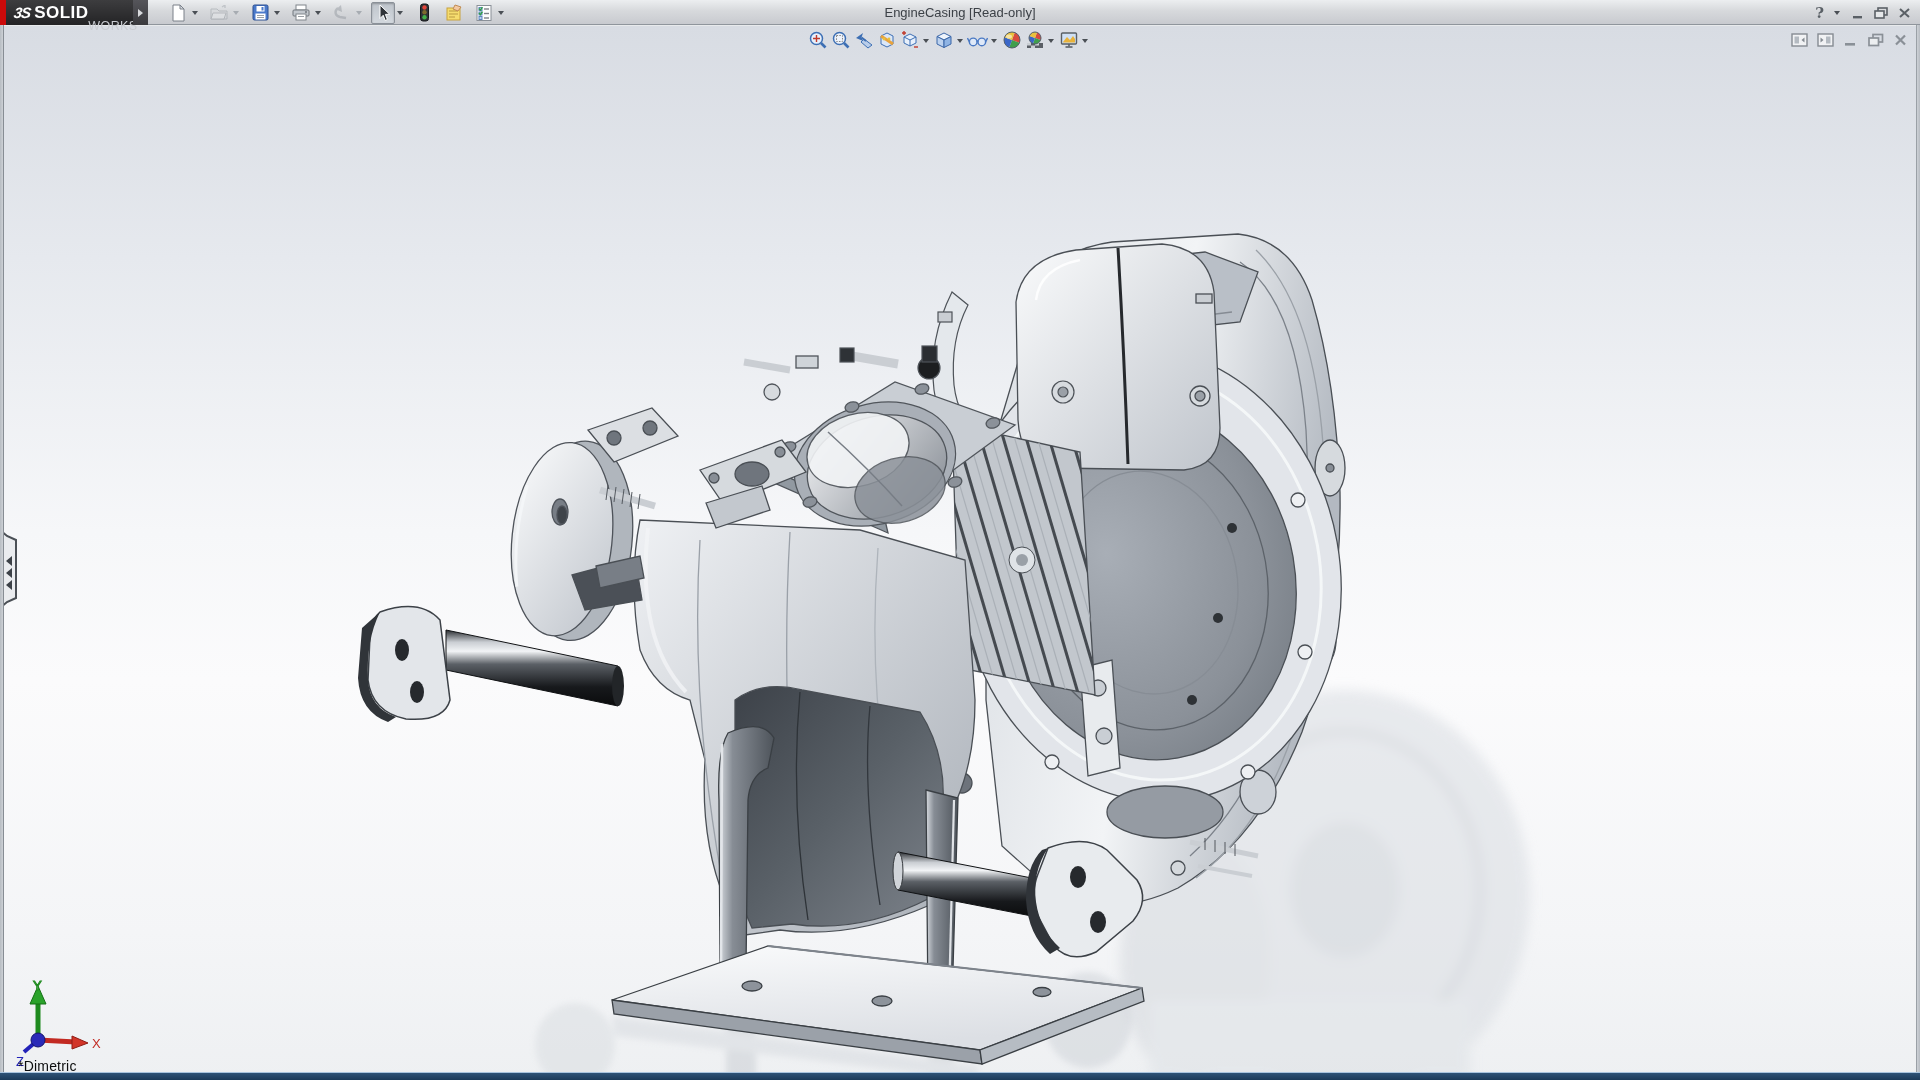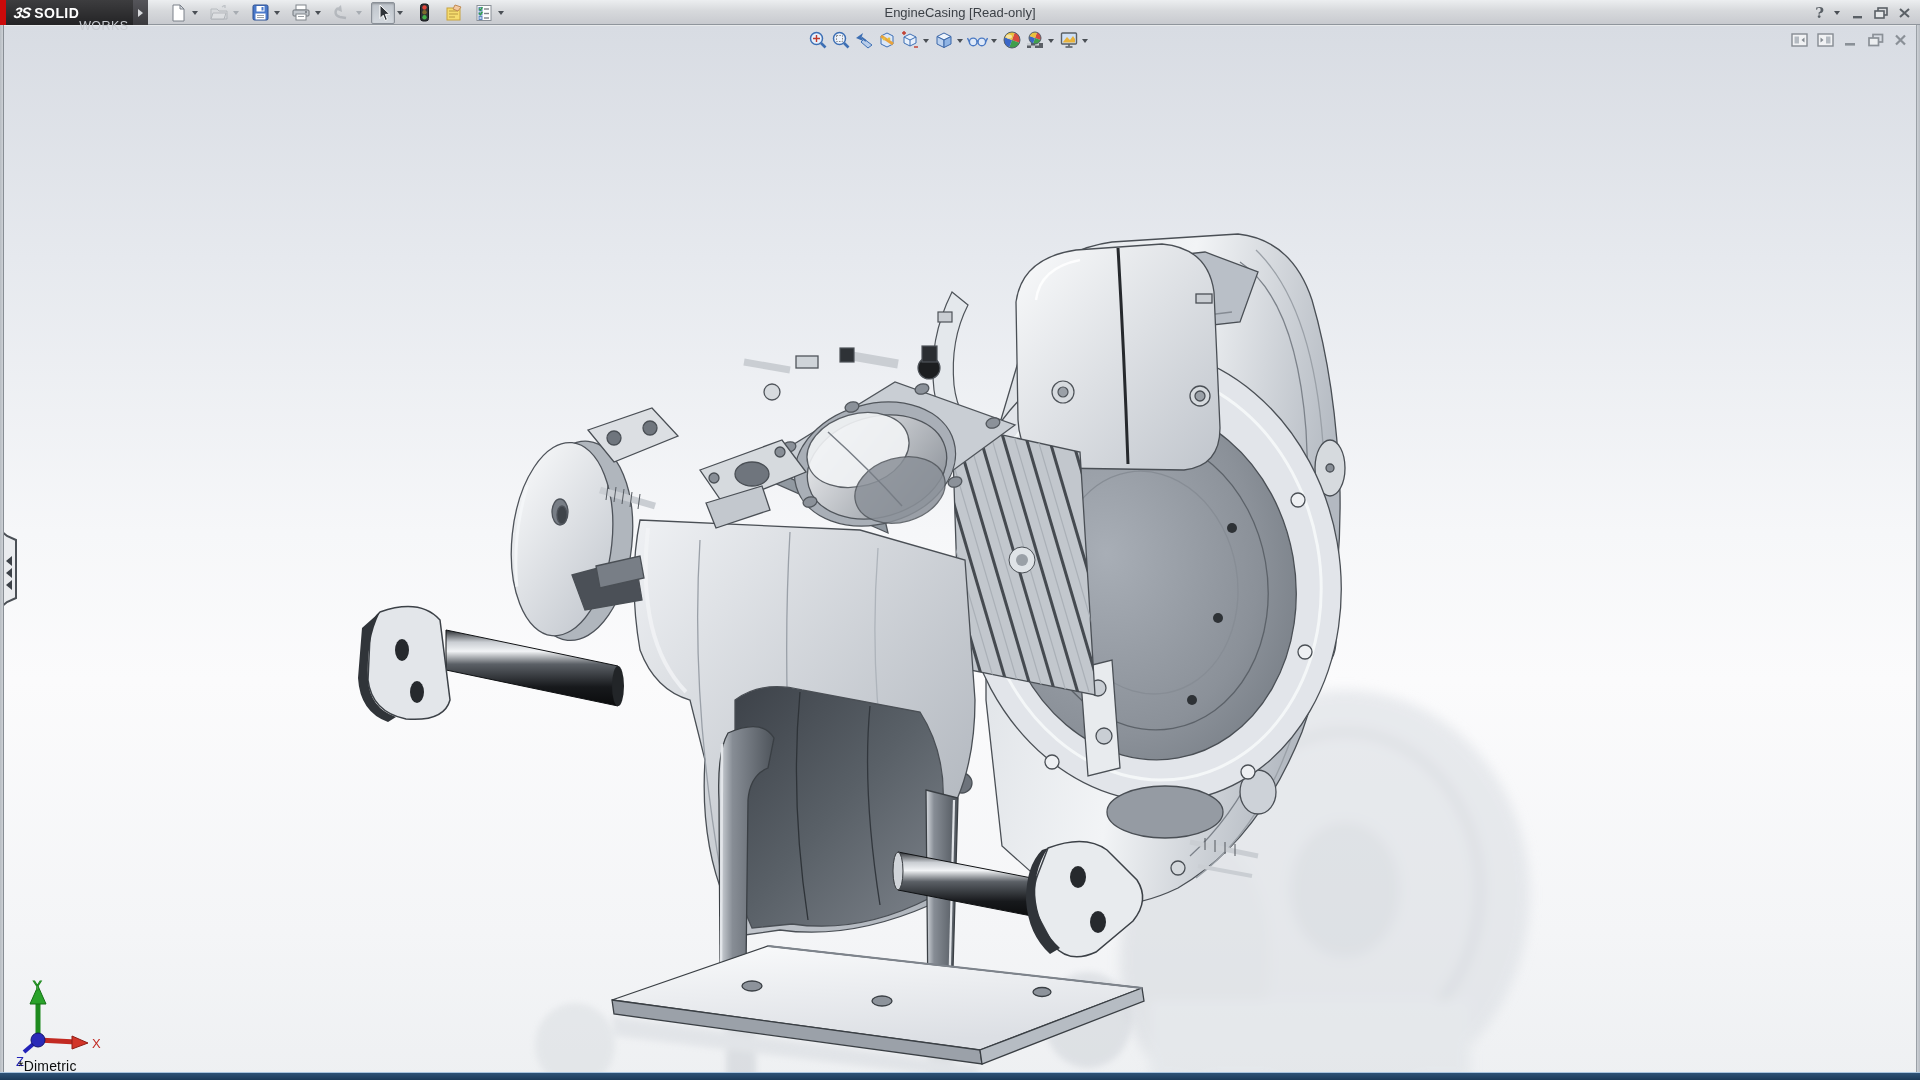--- a/index.html
+++ b/index.html
@@ -8,21 +8,21 @@
 
   
   .titlebar { position:absolute; top:0; left:0; right:0; height:25px;
     background:linear-gradient(180deg,#eceef0 0%,#d7d9dc 45%,#c8cacf 100%);
     border-bottom:1px solid #8f959c; z-index:20; }
   .brand-stripe { position:absolute; left:0; top:0; width:6px; height:25px; background:#cc0a0a; }
   .logo-block { position:absolute; left:6px; top:0; width:127px; height:25px;
     background:linear-gradient(180deg,#3d3d3f,#232325); display:flex; align-items:center; padding-left:8px; }
   .logo-glyph { color:#fff; font-style:italic; font-weight:bold; font-size:15px;
     transform:skewX(-8deg); margin-right:4px; letter-spacing:-1px; }
-  .brand-bold { color:#fff; font-weight:bold; font-size:14px; letter-spacing:.4px; }
+  .brand-bold { color:#fff; font-weight:bold; font-size:17px; letter-spacing:.4px; }
   .brand-light { color:#c9ccd1; font-weight:normal; font-size:12.5px; letter-spacing:.4px;margin-top:26px; }
   .menu-expand { position:absolute; left:133px; top:0; width:15px; height:25px;
     background:linear-gradient(180deg,#55555a,#3a3a3e); display:flex; align-items:center; justify-content:center; }
   .menu-expand .tri { width:0; height:0; border:4px solid transparent; border-left:5px solid #d8dadd; margin-left:3px; }
 
   .main-toolbar { position:absolute; left:166px; top:1px; height:23px; display:flex; align-items:center; }
   .tbtn { height:22px; display:flex; align-items:center; padding:0 1px; border:1px solid transparent; border-radius:2px; }
   .tbtn .ic { width:20px; height:20px; display:flex; align-items:center; justify-content:center; }
   .tbtn.pressed { background:linear-gradient(180deg,#bfc5cc,#d3d8de);
     border:1px solid #8a9098; box-shadow:inset 0 1px 2px rgba(0,0,0,.25); }

